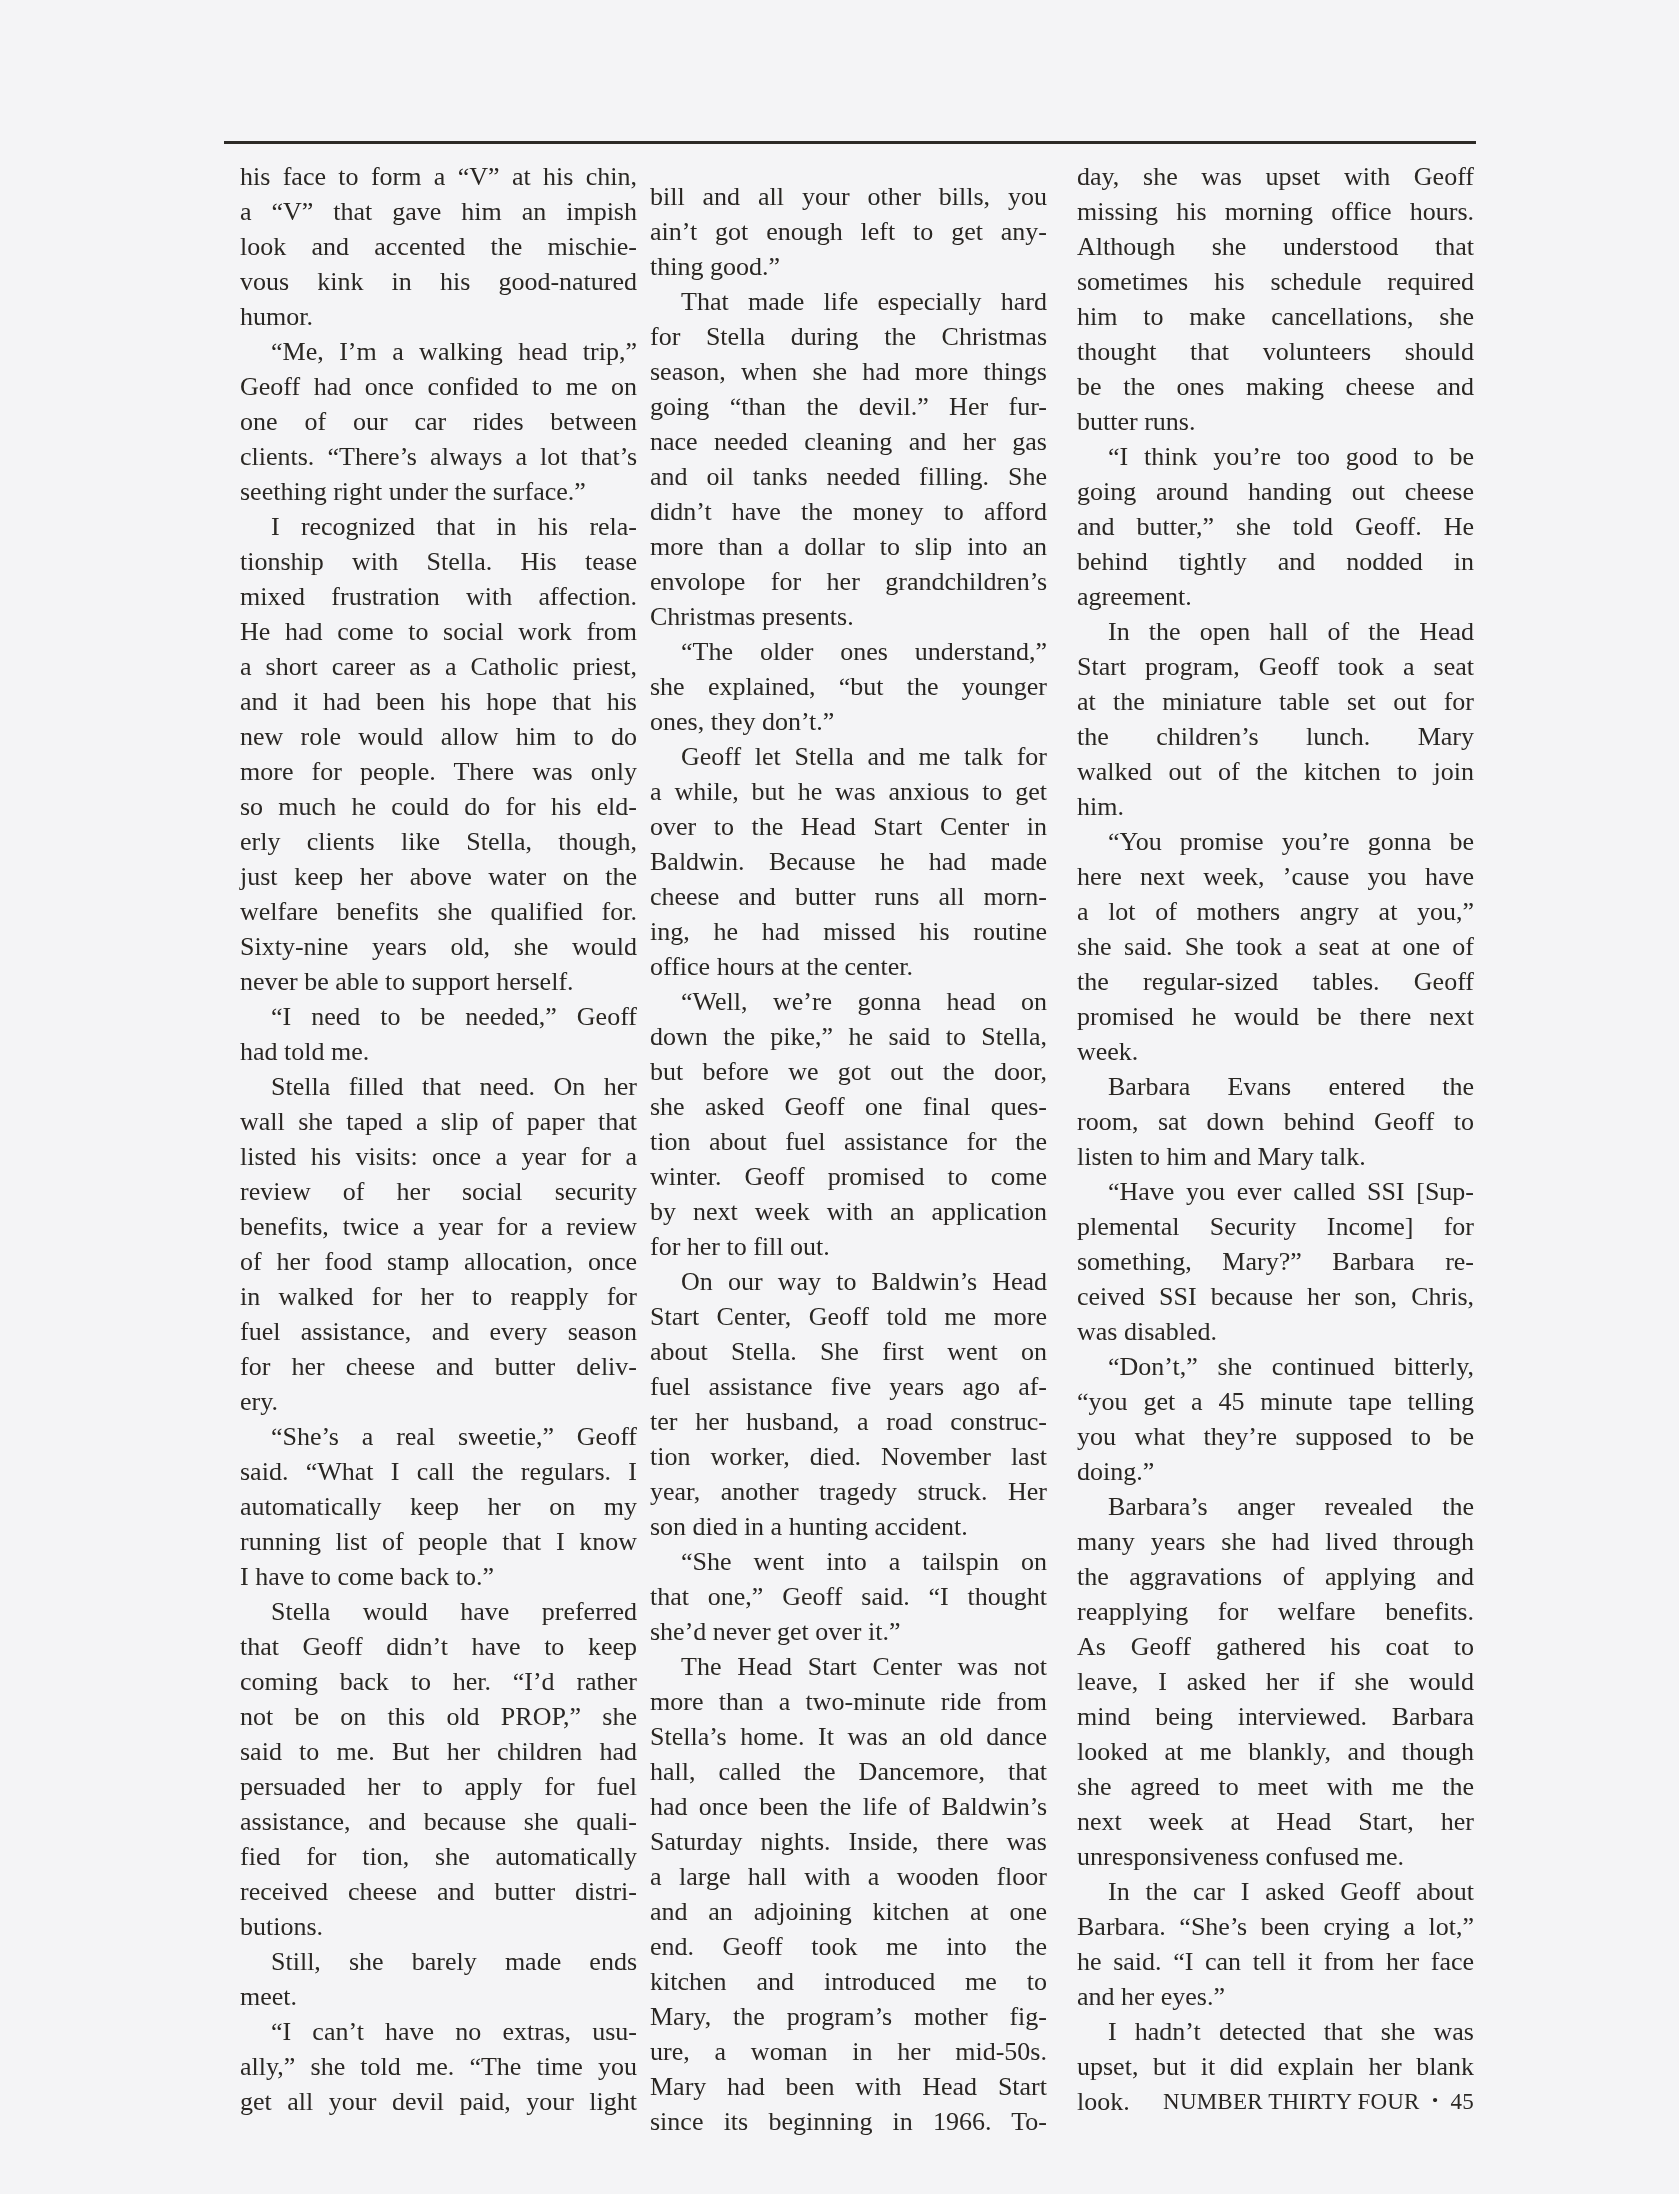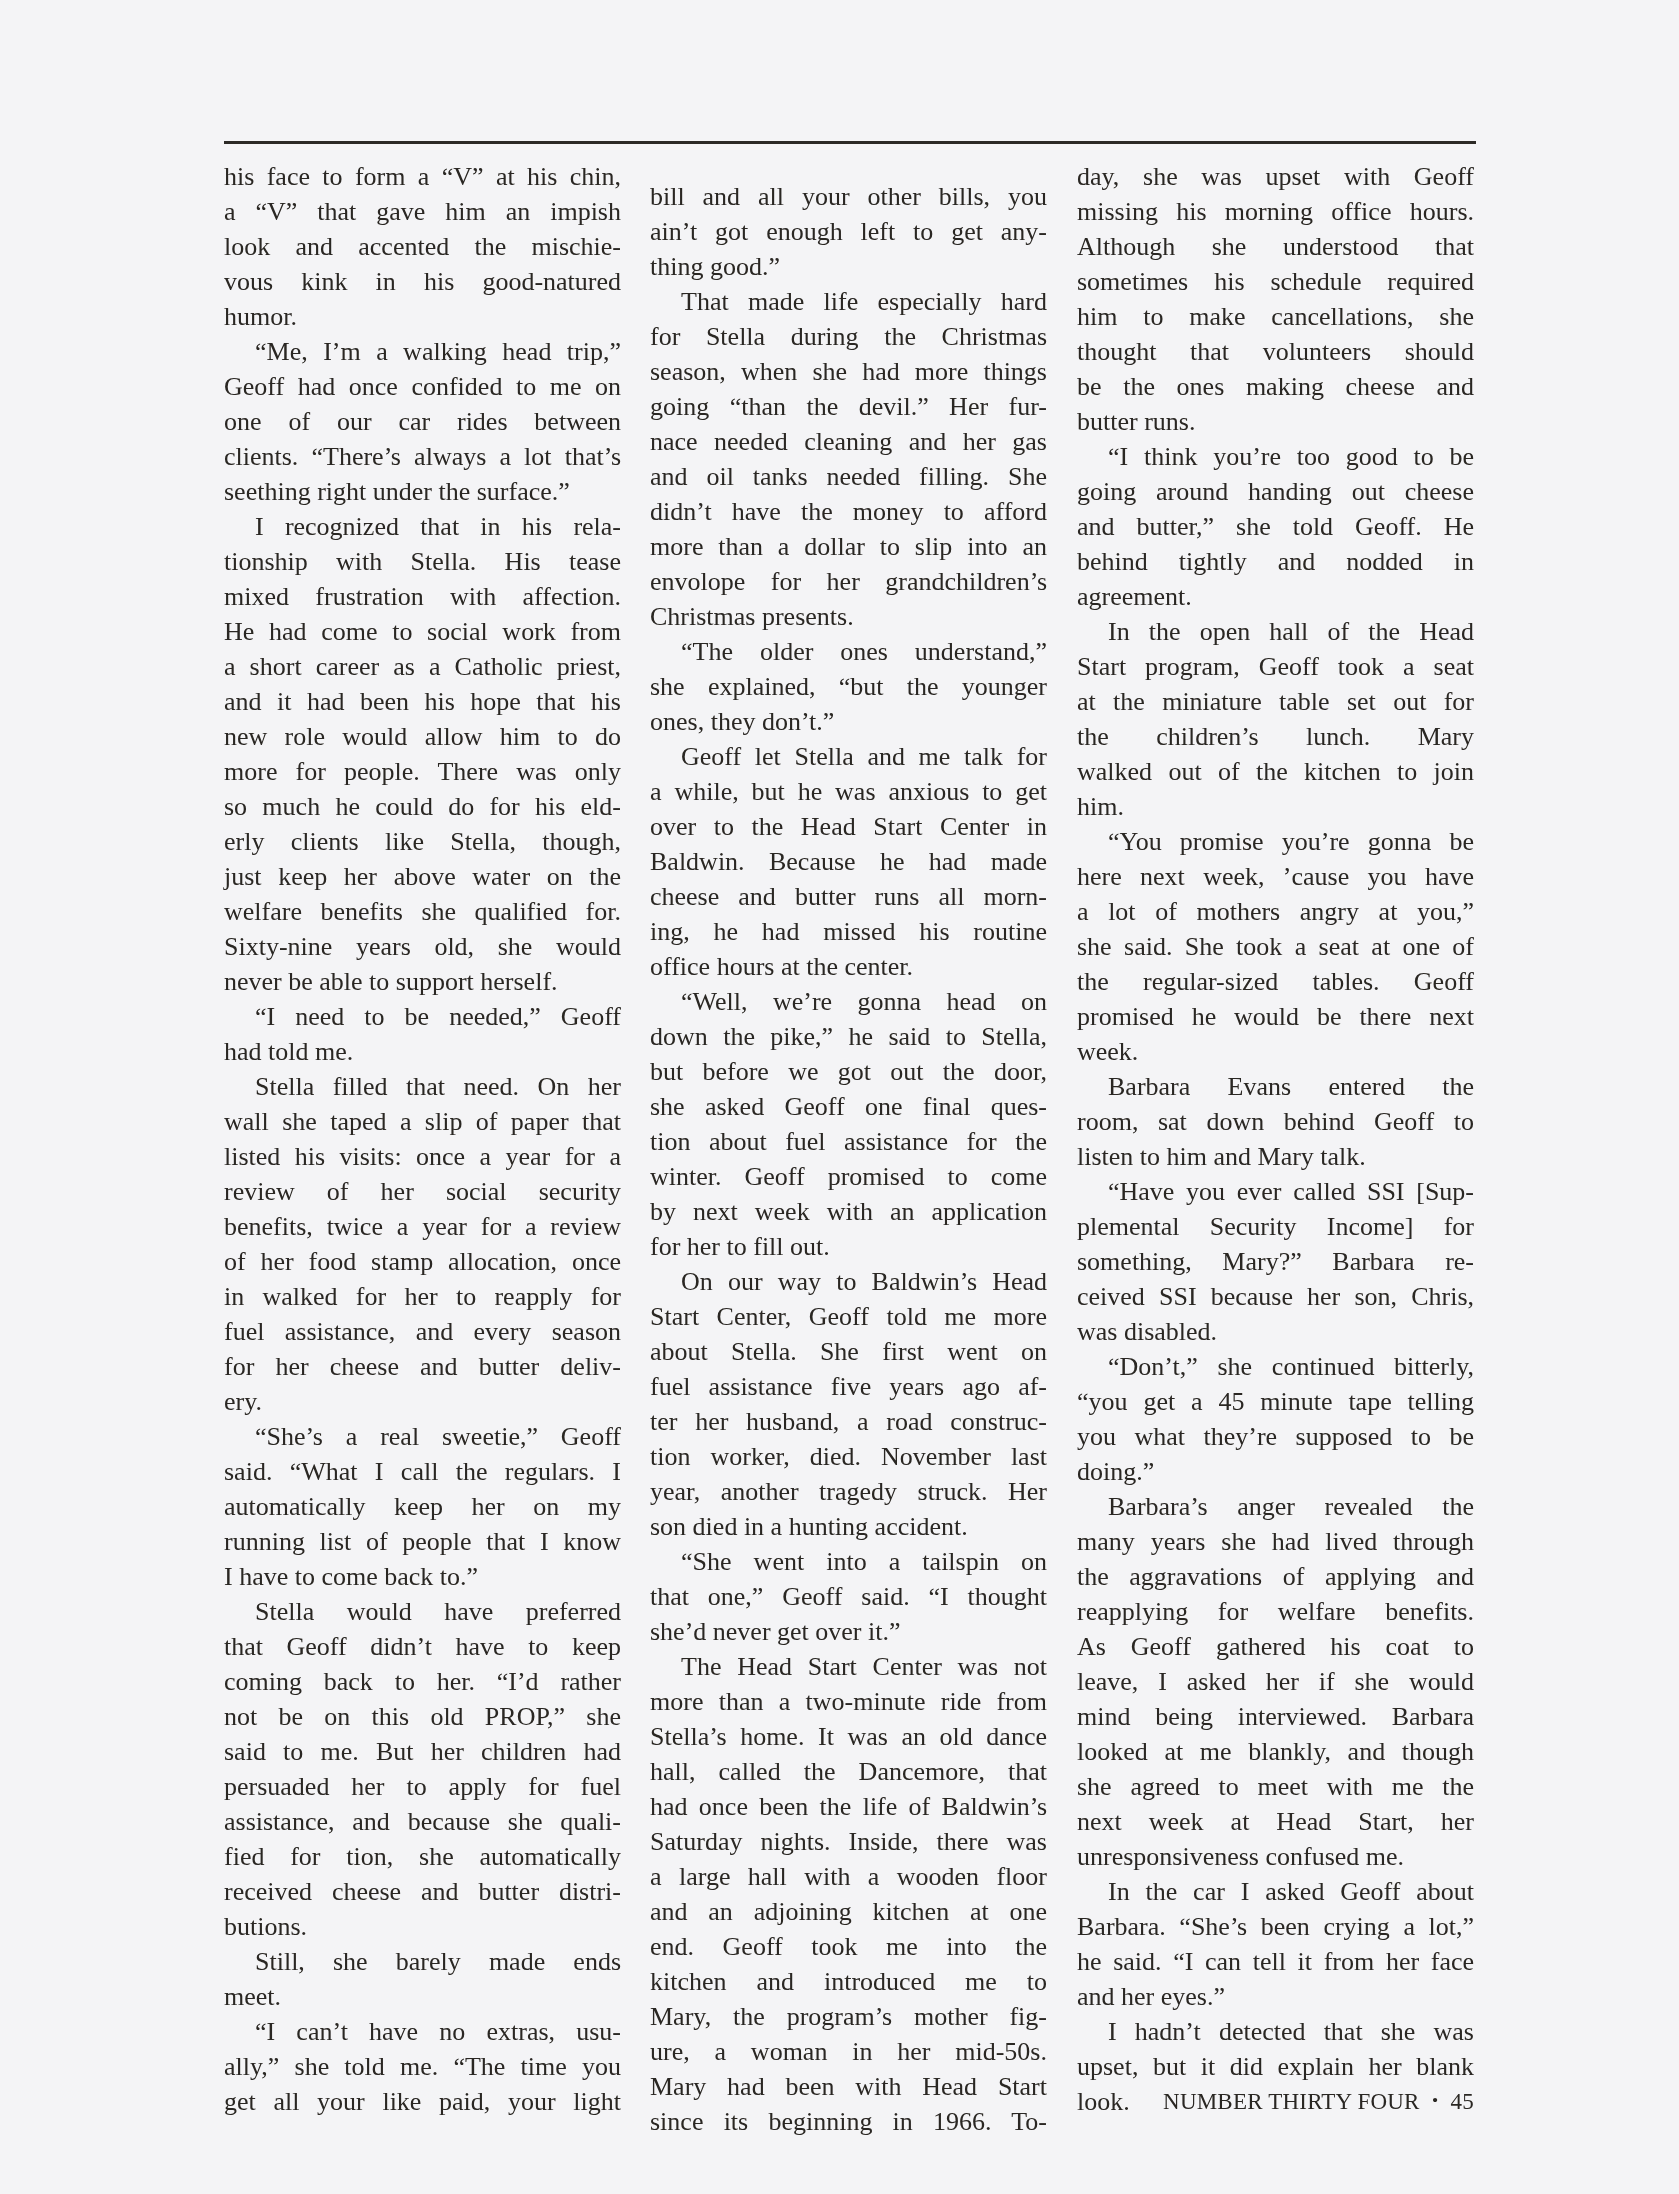--- a/index.html
+++ b/index.html
@@ -15,21 +15,21 @@
     position: absolute;
     left: 224px; top: 141px;
     width: 1252px; height: 3.1px;
     background: #2c2a26;
   }
   .column {
     position: absolute;
     top: 159px;
     width: 397px;
   }
-  #col-1 { left: 224px; }
+  #col-1 { left: 240px; }
   #col-2 { left: 650px; margin-top: 20px; }
   #col-3 { left: 1077px; }
   .line {
     display: block;
     height: 35px;
     line-height: 35px;
     font-size: 26px;
     white-space: nowrap;
     text-align: justify;
     text-align-last: justify;
@@ -104,21 +104,21 @@
     <span class="line">said to me. But her children had</span>
     <span class="line">persuaded her to apply for fuel</span>
     <span class="line">assistance, and because she quali-</span>
     <span class="line">fied for tion, she automatically</span>
     <span class="line">received cheese and butter distri-</span>
     <span class="line last">butions.</span>
     <span class="line indent">Still, she barely made ends</span>
     <span class="line last">meet.</span>
     <span class="line indent">“I can’t have no extras, usu-</span>
     <span class="line">ally,” she told me. “The time you</span>
-    <span class="line">get all your like paid, your light</span>
+    <span class="line">get all your devil paid, your light</span>
   </div>
 <div class="column" id="col-2">
     <span class="line">bill and all your other bills, you</span>
     <span class="line">ain’t got enough left to get any-</span>
     <span class="line last">thing good.”</span>
     <span class="line indent">That made life especially hard</span>
     <span class="line">for Stella during the Christmas</span>
     <span class="line">season, when she had more things</span>
     <span class="line">going “than the devil.” Her fur-</span>
     <span class="line">nace needed cleaning and her gas</span>

